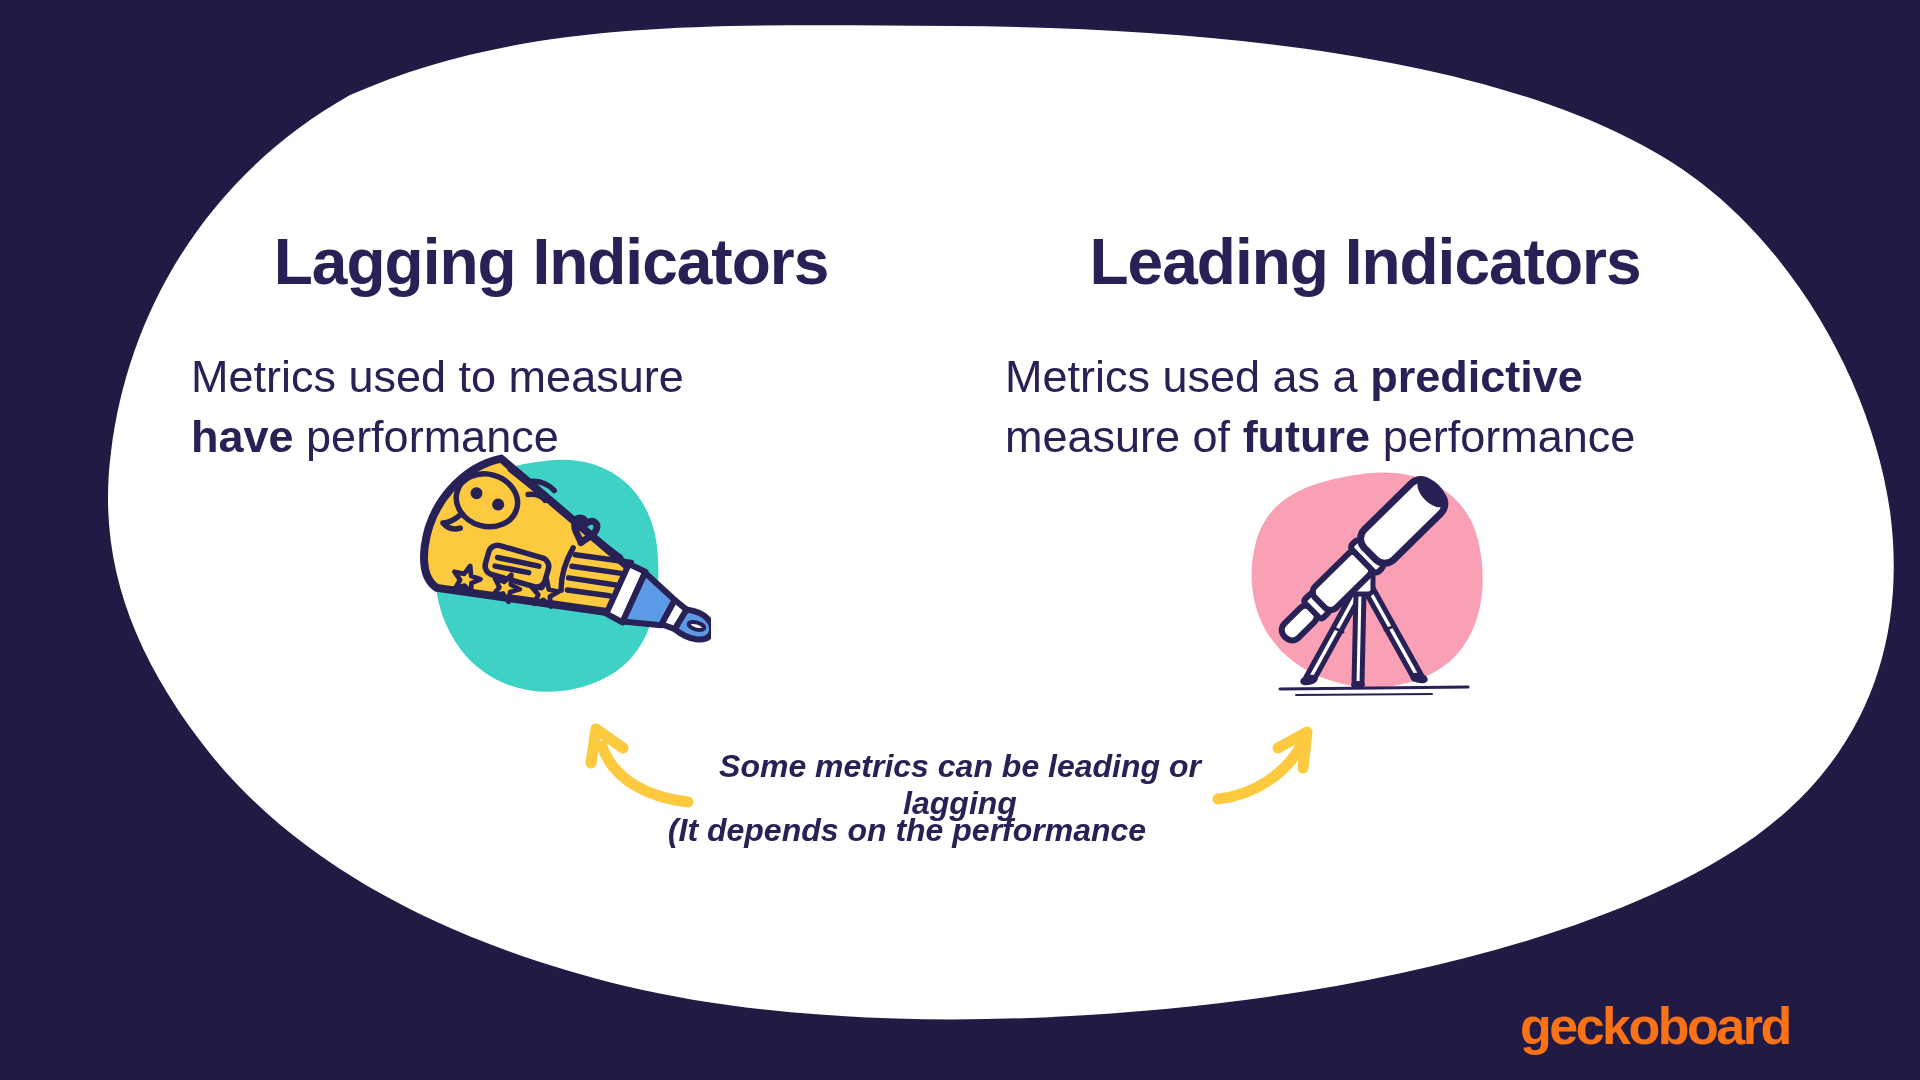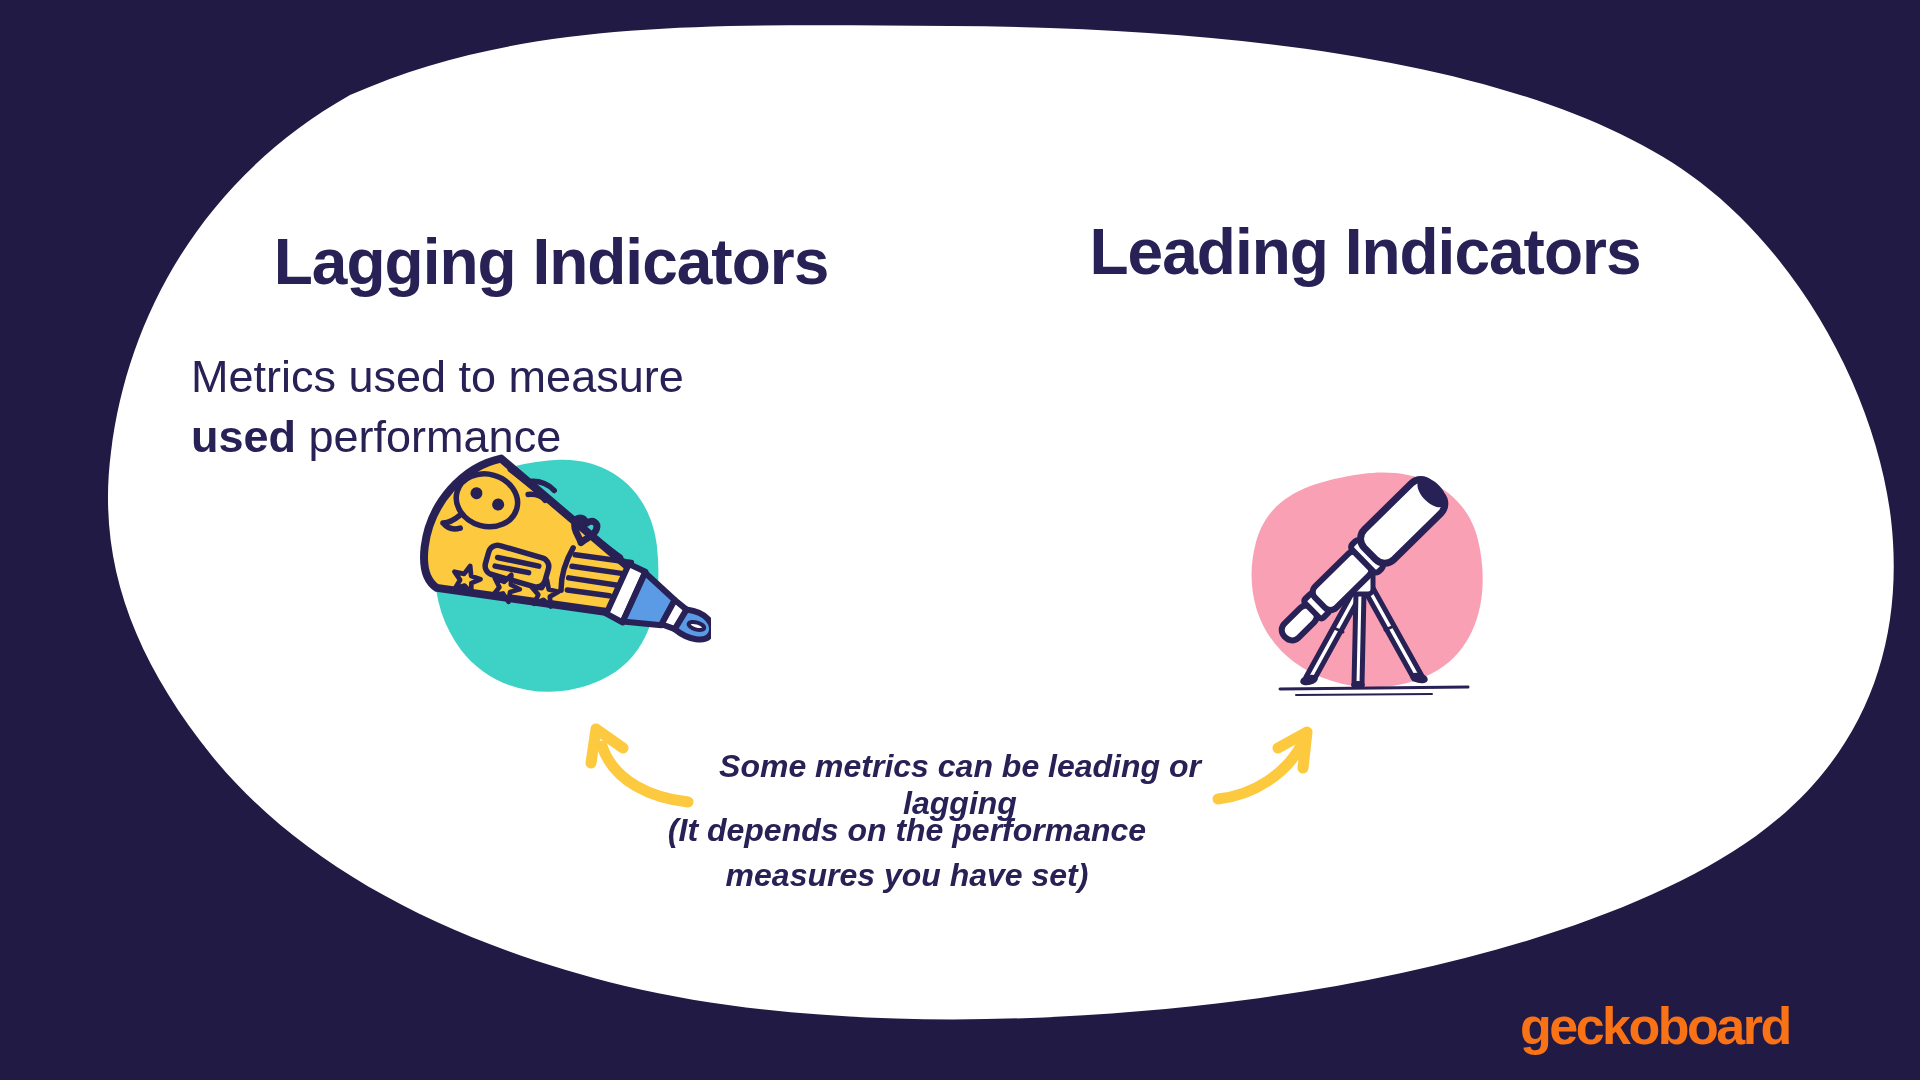--- a/index.html
+++ b/index.html
@@ -7,21 +7,21 @@
          font-family:Liberation Sans, sans-serif;color:#282156;}
   .stage svg{display:block;}
   .panel-blob{position:absolute;left:0;top:0;width:1920px;height:1080px;}
   .col-title{position:absolute;width:720px;text-align:center;font-size:64px;font-weight:800;
              letter-spacing:-1px;color:#282156;line-height:1.05;}
   .col-desc{position:absolute;width:720px;font-size:45px;font-weight:500;
             color:#282156;line-height:60px;}
   .col-desc b{font-weight:800;}
   .title-left{left:191px;top:186px;}
   .desc-left{left:191px;top:302px;}
-  .title-right{left:1005px;top:176px;}
+  .title-right{left:1005px;top:186px;}
   .desc-right{left:1005px;top:302px;}
   .icon-wrap{position:absolute;}
   .megaphone-wrap{left:405px;top:452px;width:306px;height:250px;}
   .telescope-wrap{left:1222px;top:448px;width:300px;height:265px;}
   .note-line1{position:absolute;left:660px;top:716px;width:600px;text-align:center;
               font-size:32px;font-style:italic;font-weight:600;color:#282156;}
   .note-block{position:absolute;left:607px;top:788px;width:600px;text-align:center;
               font-size:32px;font-style:italic;font-weight:600;color:#282156;line-height:45px;margin-top:20px;}
   .arrows-overlay{position:absolute;left:0;top:0;width:1920px;height:1080px;pointer-events:none;}
   .logo{position:absolute;left:1520px;top:996px;width:300px;font-size:52px;font-weight:800;
@@ -39,23 +39,24 @@
       C1900,658 1858,762 1756,836
       C1642,918 1445,974 1245,1000
       C1045,1026 810,1030 625,986
       C445,942 302,866 212,756
       C132,656 97,560 111,452
       C127,320 200,180 350,95
       C520,20 700,24 950,26 Z"></path>
   </svg>
 
   <h1 class="col-title title-left">Lagging Indicators</h1>
-  <p class="col-desc desc-left"><span>Metrics used to measure</span><br><b>used</b><span> performance</span></p>
+  <p class="col-desc desc-left"><span>Metrics used to measure</span><br><b>have</b><span> performance</span></p>
 
   <h1 class="col-title title-right">Leading Indicators</h1>
+  <p class="col-desc desc-right"><span>Metrics used as a </span><b>predictive</b><br><span>measure of </span><b>future</b><span> performance</span></p>
 
   <div class="icon-wrap megaphone-wrap">
     <svg viewBox="0 0 306 250" width="306" height="250" xmlns="http://www.w3.org/2000/svg">
       <path fill="#3ED2C6" d="M150,8 C205,4 246,40 252,95
             C258,150 246,205 196,228 C146,251 88,240 56,198
             C26,158 22,105 44,64 C66,24 100,12 150,8 Z"></path>
       <g transform="translate(30,48) rotate(16)" stroke="#282156" stroke-linecap="round" stroke-linejoin="round">
 
         <path fill="#FCC93F" stroke-width="8" d="M52,-58 C18,-40 -4,4 3,48
               C6,66 13,80 26,84 L198,60 L206,12 Z"></path>
@@ -130,21 +131,21 @@
           <rect x="49" y="-15" width="62" height="30" rx="8" fill="#FFFFFF" stroke-width="6"></rect>
           <rect x="109" y="-19" width="12" height="38" rx="4" fill="#FFFFFF" stroke-width="6"></rect>
           <rect x="119" y="-21" width="92" height="42" rx="13" fill="#FFFFFF" stroke-width="7"></rect>
           <ellipse cx="206" cy="0" rx="10" ry="18" fill="#282156" stroke="none"></ellipse>
         </g>
       </g>
     </svg>
   </div>
 
   <p class="note-line1">Some metrics can be leading or lagging</p>
-  <p class="note-block"><span>(It depends on the performance</span><br><span>measures you have set)</span></p>
+  <p class="note-block"><span>(It depends on the performance</span><br></p>
 
   <svg class="arrows-overlay" viewBox="0 0 1920 1080" xmlns="http://www.w3.org/2000/svg">
     <g stroke="#FCC93F" stroke-width="11" fill="none" stroke-linecap="round" stroke-linejoin="round">
       <g>
         <path d="M688,802 C652,798 614,782 602,746"></path>
         <path d="M591,763 L596,729 L623,748"></path>
       </g>
       <g>
         <path d="M1218,799 C1254,795 1286,774 1302,744"></path>
         <path d="M1278,748 L1307,732 L1303,768"></path>

